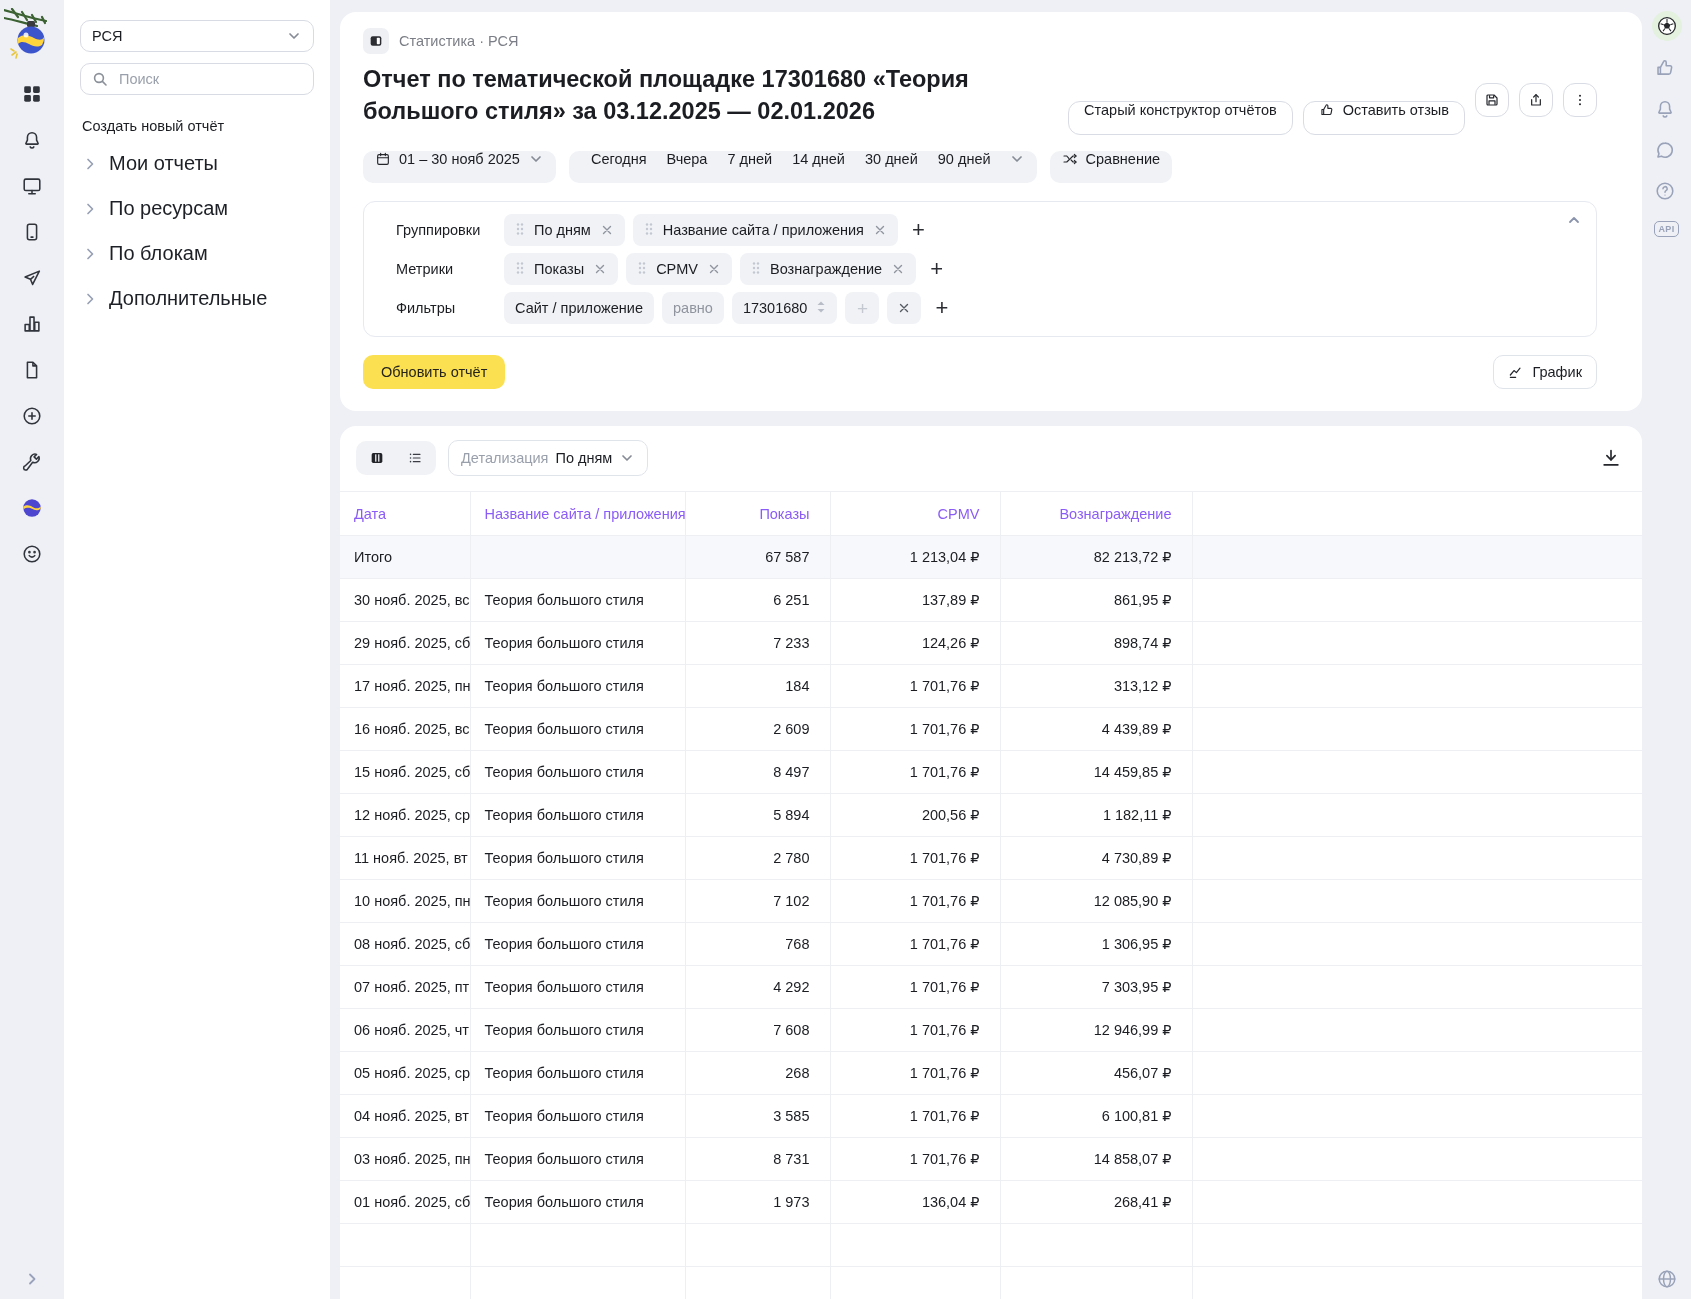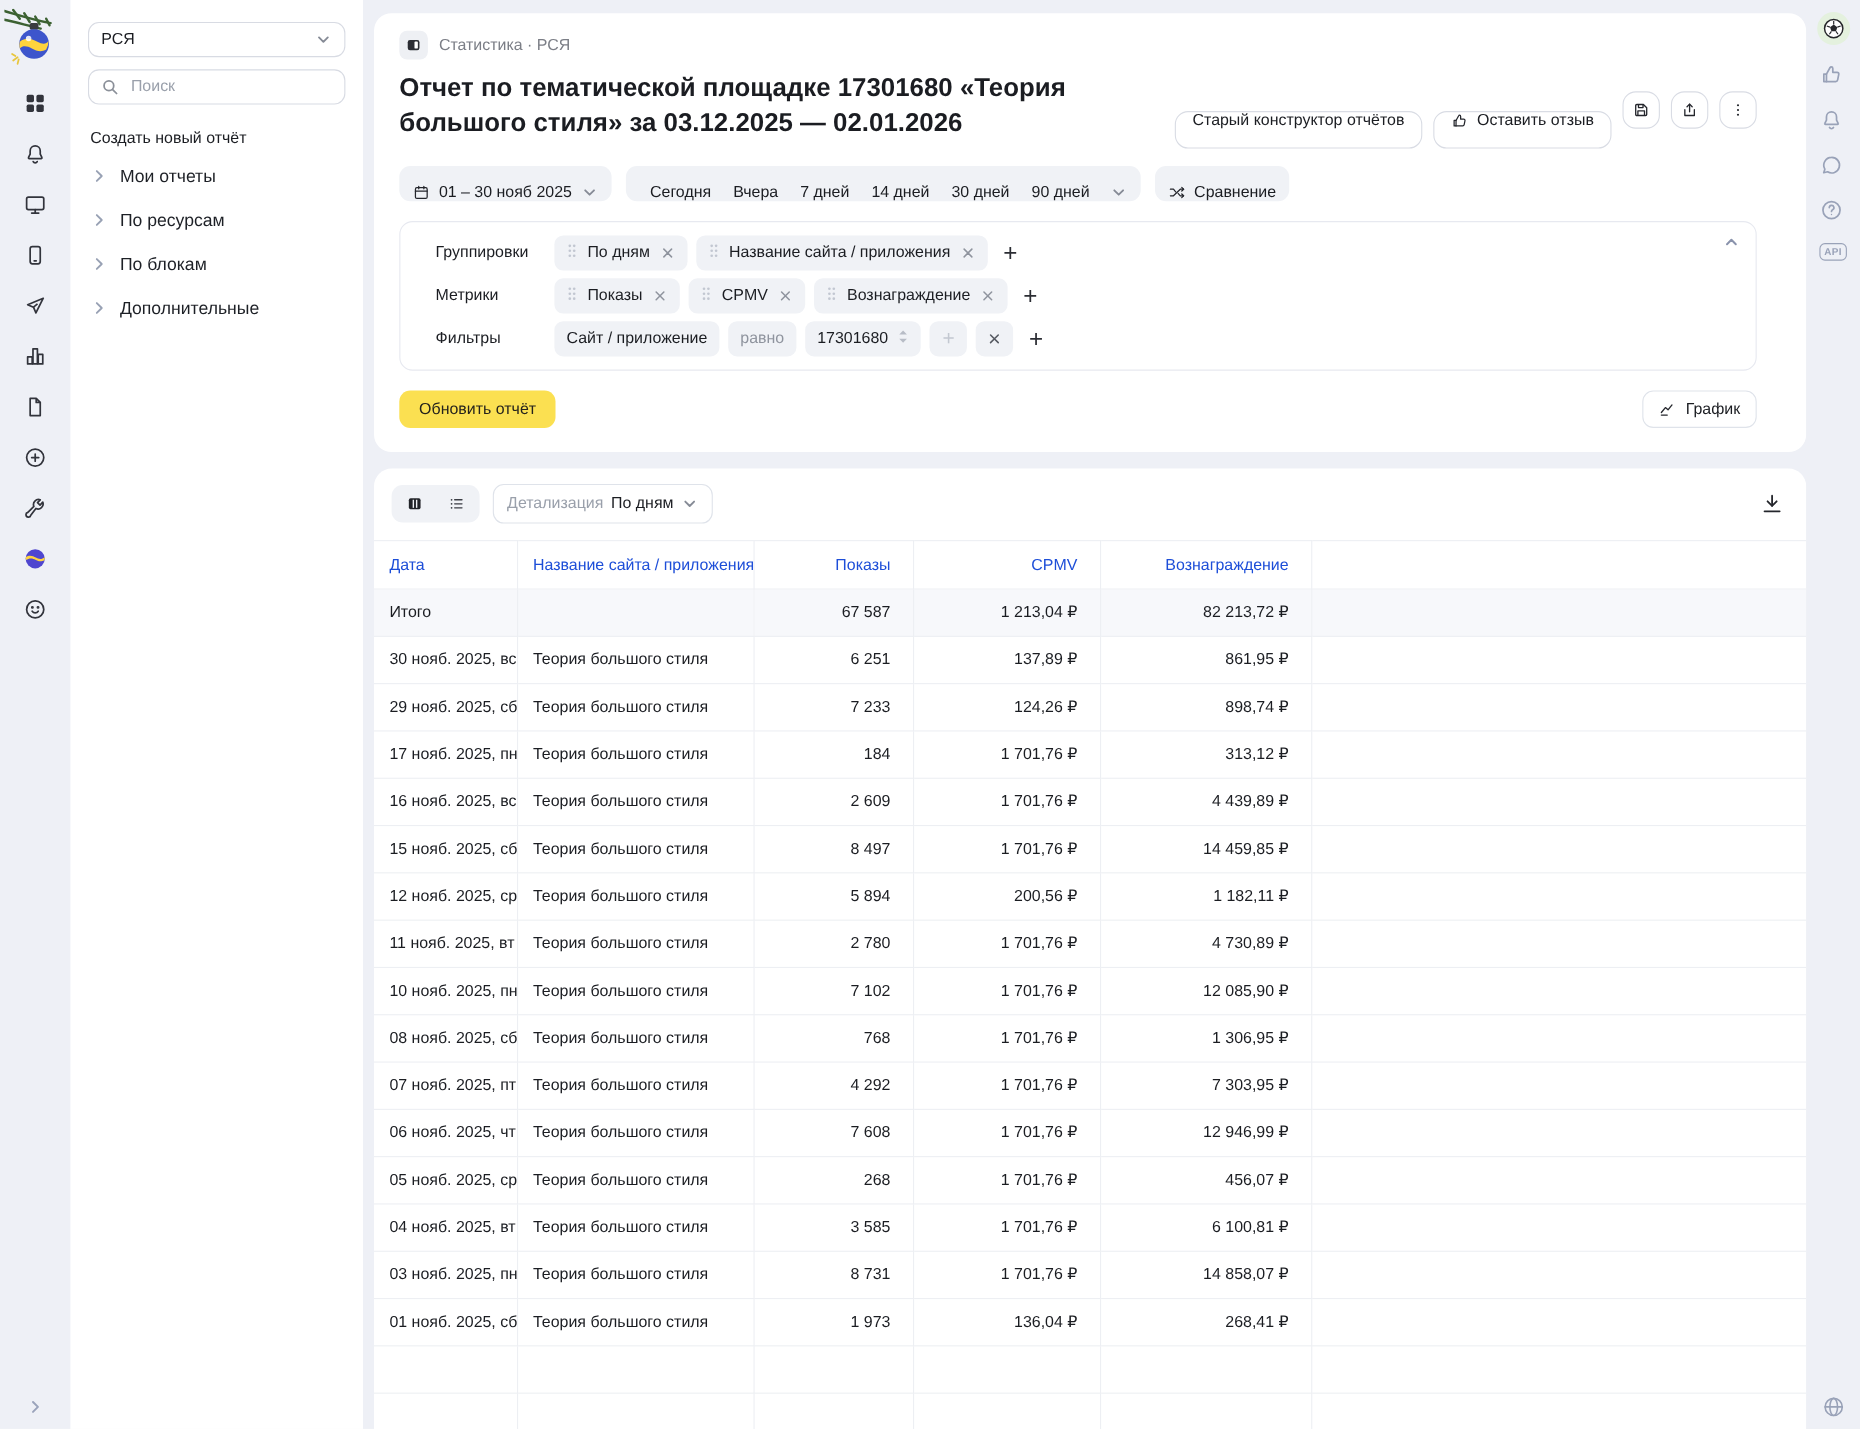--- a/index.html
+++ b/index.html
@@ -19,40 +19,40 @@
 
   
   .sidebar{position:absolute;left:64px;top:0;width:266px;height:100%;background:#fff;padding:20px 16px;box-sizing:border-box;}
   .select,.search{display:flex;align-items:center;gap:9px;height:32px;border:1px solid #d8dbe3;border-radius:10px;
        padding:0 11px;background:#fff;margin-bottom:11px;box-sizing:border-box;color:#1b1d22;}
   .select{justify-content:space-between;cursor:pointer;}
   .search{color:#8b9099;}
   .search input{border:none;outline:none;font:inherit;color:#1b1d22;width:100%;background:transparent;}
   .search input::placeholder{color:#9aa0ab;}
   .create-label{margin:23px 0 7px 2px;}
-  .nav-item{display:flex;align-items:flex-start;gap:11px;padding:11px 2px;cursor:pointer;font-size:16px;color:#1d2026;}
+  .nav-item{display:flex;align-items:center;gap:11px;padding:11px 2px;cursor:pointer;font-size:20px;color:#1d2026;}
   .nav-item .chev{color:#98a1b4;}
 
   
   .main{position:absolute;left:340px;top:0;width:1302px;}
   .card{background:#fff;border-radius:16px;}
   .top-card{margin-top:12px;padding:16px 45px 22px 23px;box-sizing:border-box;}
   .breadcrumb-row{display:flex;align-items:center;gap:10px;margin-bottom:9px;}
   .crumb-icon{width:26px;height:26px;border-radius:7px;background:#eef0f4;display:flex;align-items:center;justify-content:center;cursor:pointer;}
   .breadcrumb{color:#7b7e86;}
   .title-row{display:flex;align-items:flex-start;}
   h1{font-size:23.5px;line-height:32px;font-weight:600;margin:0;max-width:680px;color:#1b1d22;}
   .header-actions{margin-left:auto;display:flex;gap:10px;align-items:center;padding-top:2px;}
   .pill-btn{height:34px;border:1px solid #d9dce4;border-radius:12px;background:#fff;padding:0 15px;
        display:flex;align-items:flex-start;gap:8px;font:inherit;color:#1b1d22;cursor:pointer;white-space:nowrap;margin-top:36px;}
   .icon-btn{width:34px;height:34px;border:1px solid #d9dce4;border-radius:12px;background:#fff;display:flex;
        align-items:center;justify-content:center;color:#24262c;cursor:pointer;flex:0 0 auto;}
 
   .date-row{display:flex;align-items:center;gap:13px;margin-top:16px;}
-  .gray-pill{background:#f0f2f6;border-radius:10px;height:32px;display:flex;align-items:flex-end;padding:0 12px;gap:8px;cursor:pointer;}
+  .gray-pill{background:#f0f2f6;border-radius:10px;height:32px;display:flex;align-items:flex-start;padding:0 12px;gap:8px;cursor:pointer;}
   .ranges-list{display:flex;align-items:center;}
   .range-item{padding:0 10px;cursor:pointer;}
   .chev,.chev-d{color:#868b96;}
 
   .query-panel{position:relative;border:1px solid #e7e9f0;border-radius:12px;margin-top:18px;padding:12px 32px;
        display:flex;flex-direction:column;gap:7px;}
   .q-row{display:grid;grid-template-columns:108px 1fr;align-items:center;min-height:32px;}
   .chips{display:flex;align-items:center;gap:8px;}
   .chip{background:#f0f2f6;border-radius:8px;height:32px;display:inline-flex;align-items:center;gap:9px;
        padding:0 11px;box-sizing:border-box;cursor:pointer;white-space:nowrap;}
@@ -77,21 +77,21 @@
   .view-toggle{background:#f0f2f6;border-radius:10px;padding:3px;display:flex;gap:2px;margin-right:12px;}
   .vt-btn{width:36px;height:28px;border-radius:8px;display:flex;align-items:center;justify-content:center;cursor:pointer;color:#3a3d44;}
   .detail-select{height:34px;border:1px solid #dfe3ea;border-radius:10px;display:flex;align-items:center;gap:7px;
        padding:0 12px;cursor:pointer;}
   .detail-label{color:#9aa0ab;}
   .download-btn{margin-left:auto;color:#24262c;background:none;border:none;cursor:pointer;padding:4px;}
 
   table{width:100%;border-collapse:collapse;table-layout:fixed;font-size:14.5px;}
   th,td{height:42px;padding:0 14px;border-bottom:1px solid #edeff3;border-right:1px solid #edeff3;
        text-align:left;white-space:nowrap;overflow:hidden;font-weight:400;}
-  th{color:#1d4ed8;border-top:1px solid #edeff3;height:43px;}
+  th{color:#8b5cf6;border-top:1px solid #edeff3;height:43px;}
   th:last-child,td:last-child{border-right:none;}
   .num{text-align:right;padding-right:20px;}
   tr.total td{background:#f7f8fb;}
   tr.total td.num{font-weight:500;}
 
   
   .right-rail{position:absolute;right:0;top:0;width:49px;height:100%;background:#eef0f6;
        display:flex;flex-direction:column;align-items:center;}
   .avatar{margin-top:11px;width:30px;height:30px;border-radius:50%;background:#e4f1de;display:flex;
        align-items:center;justify-content:center;cursor:pointer;}

